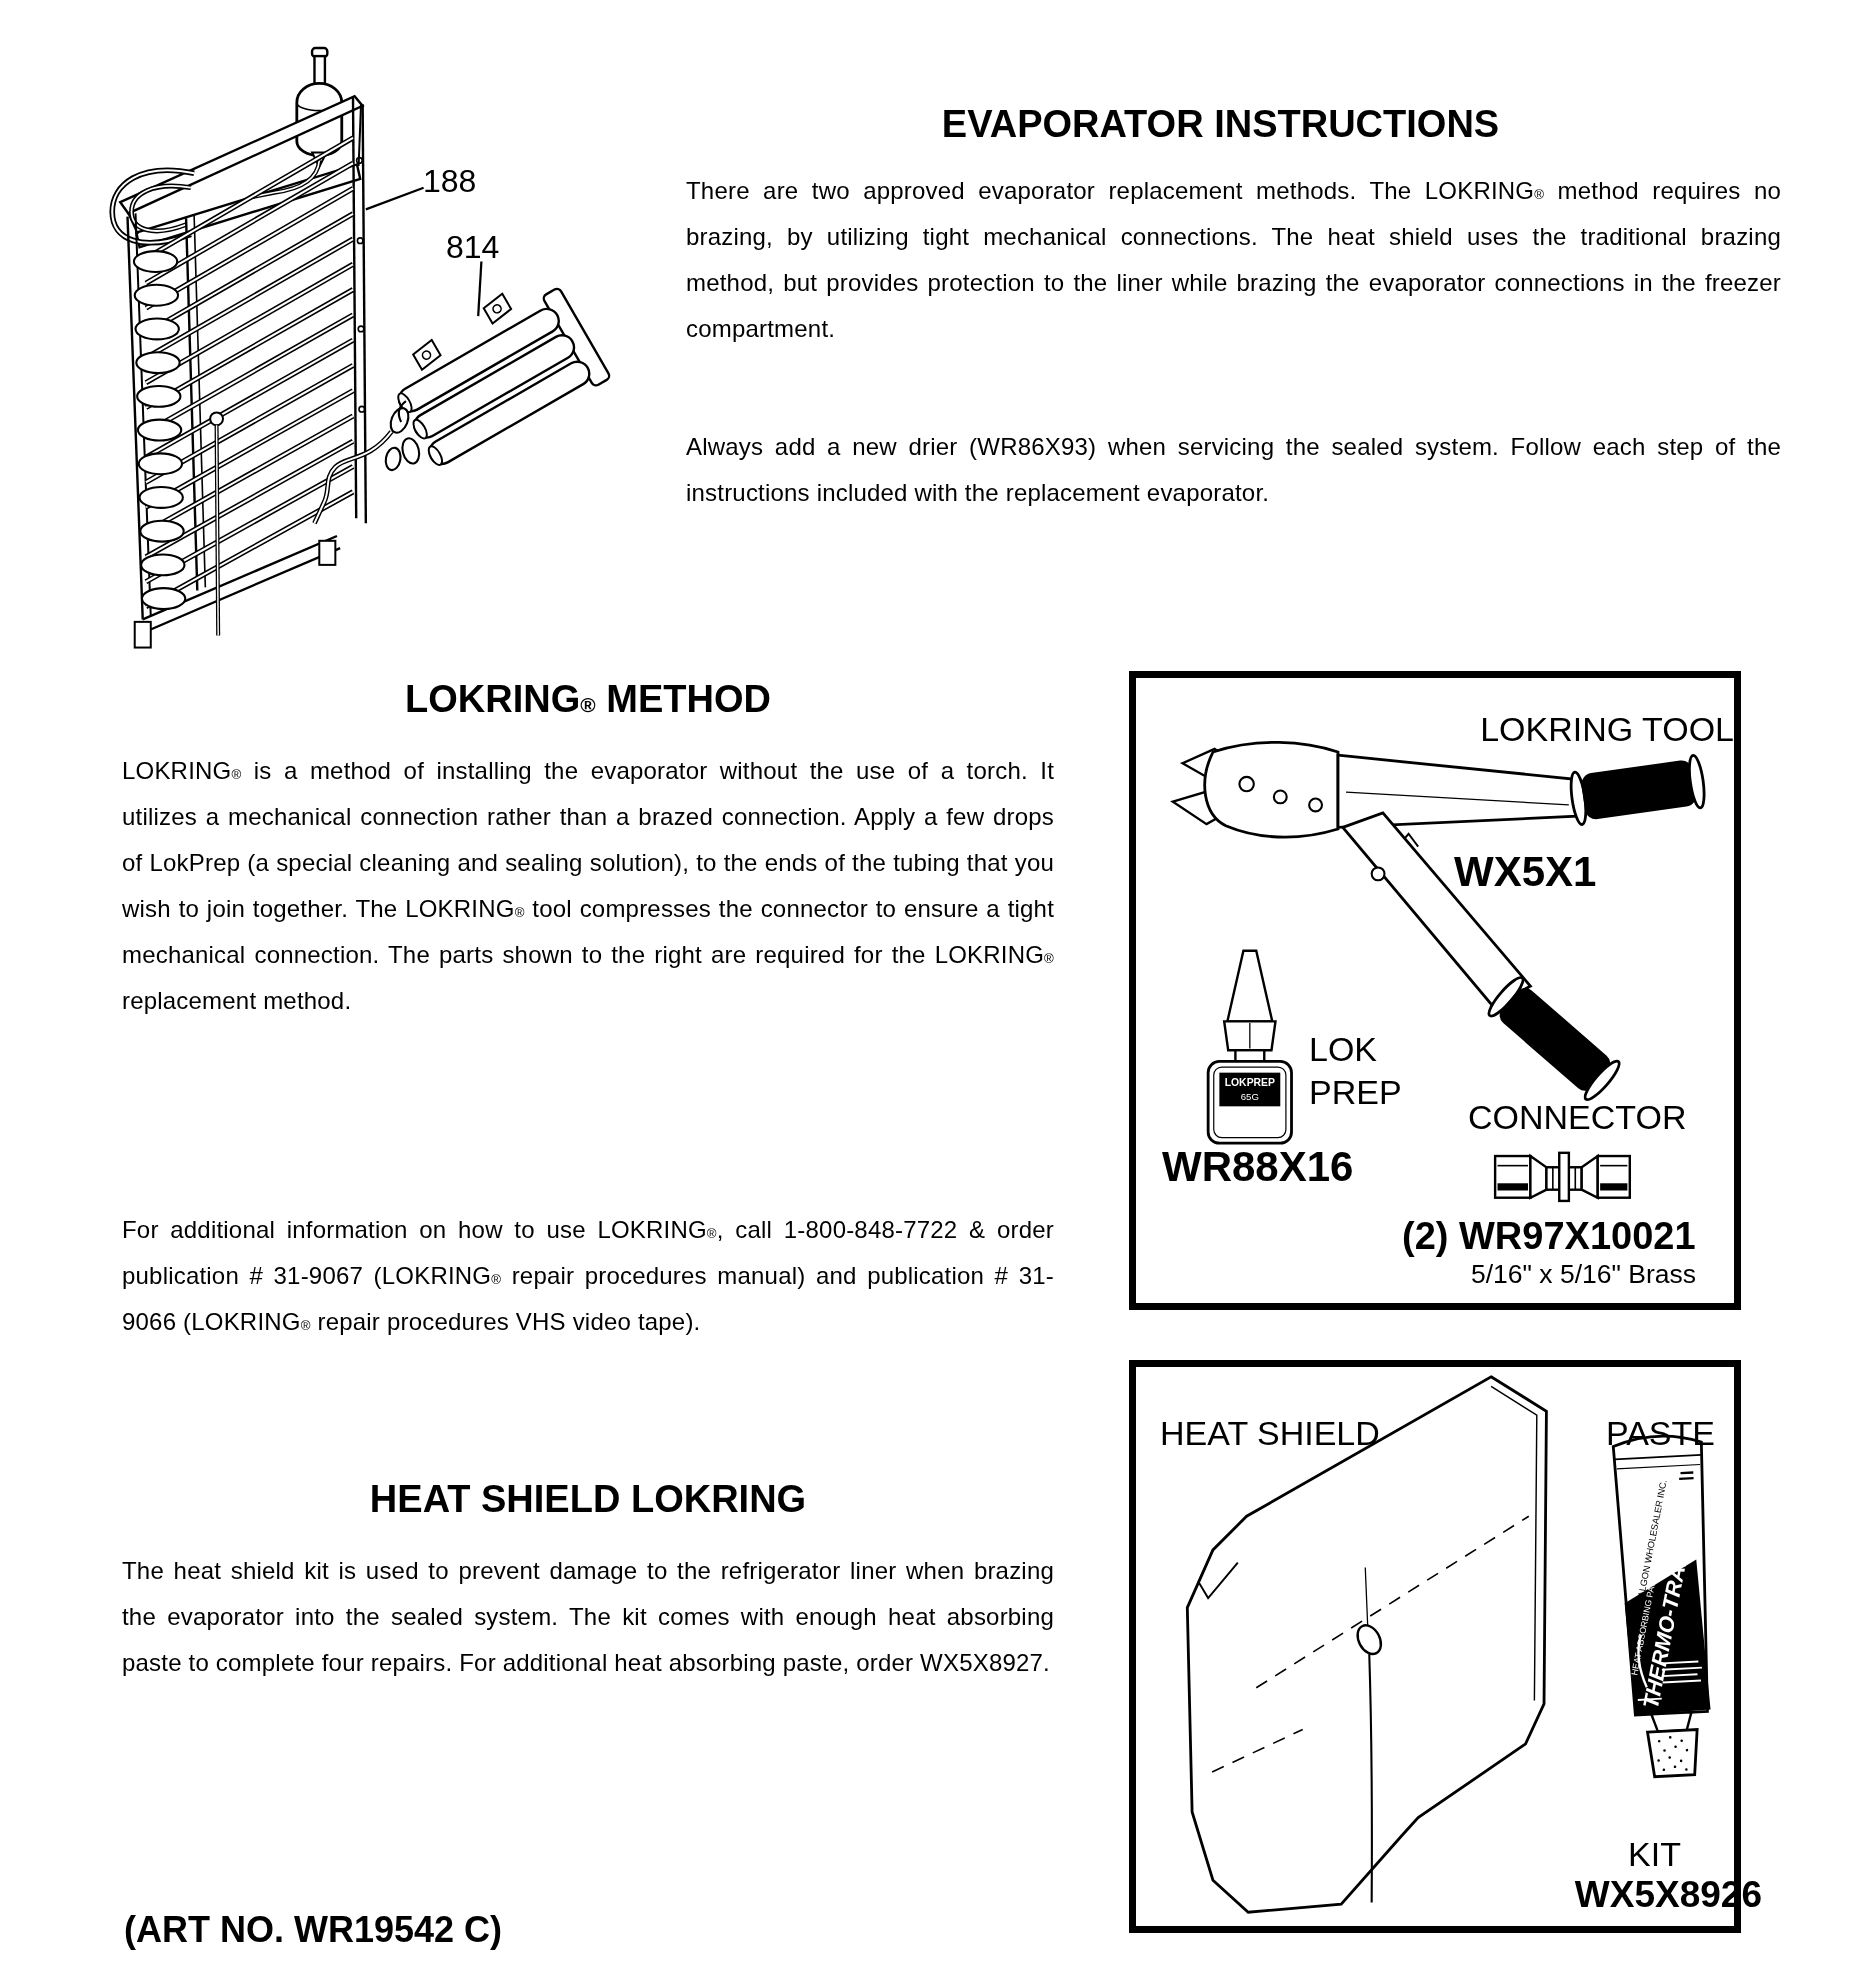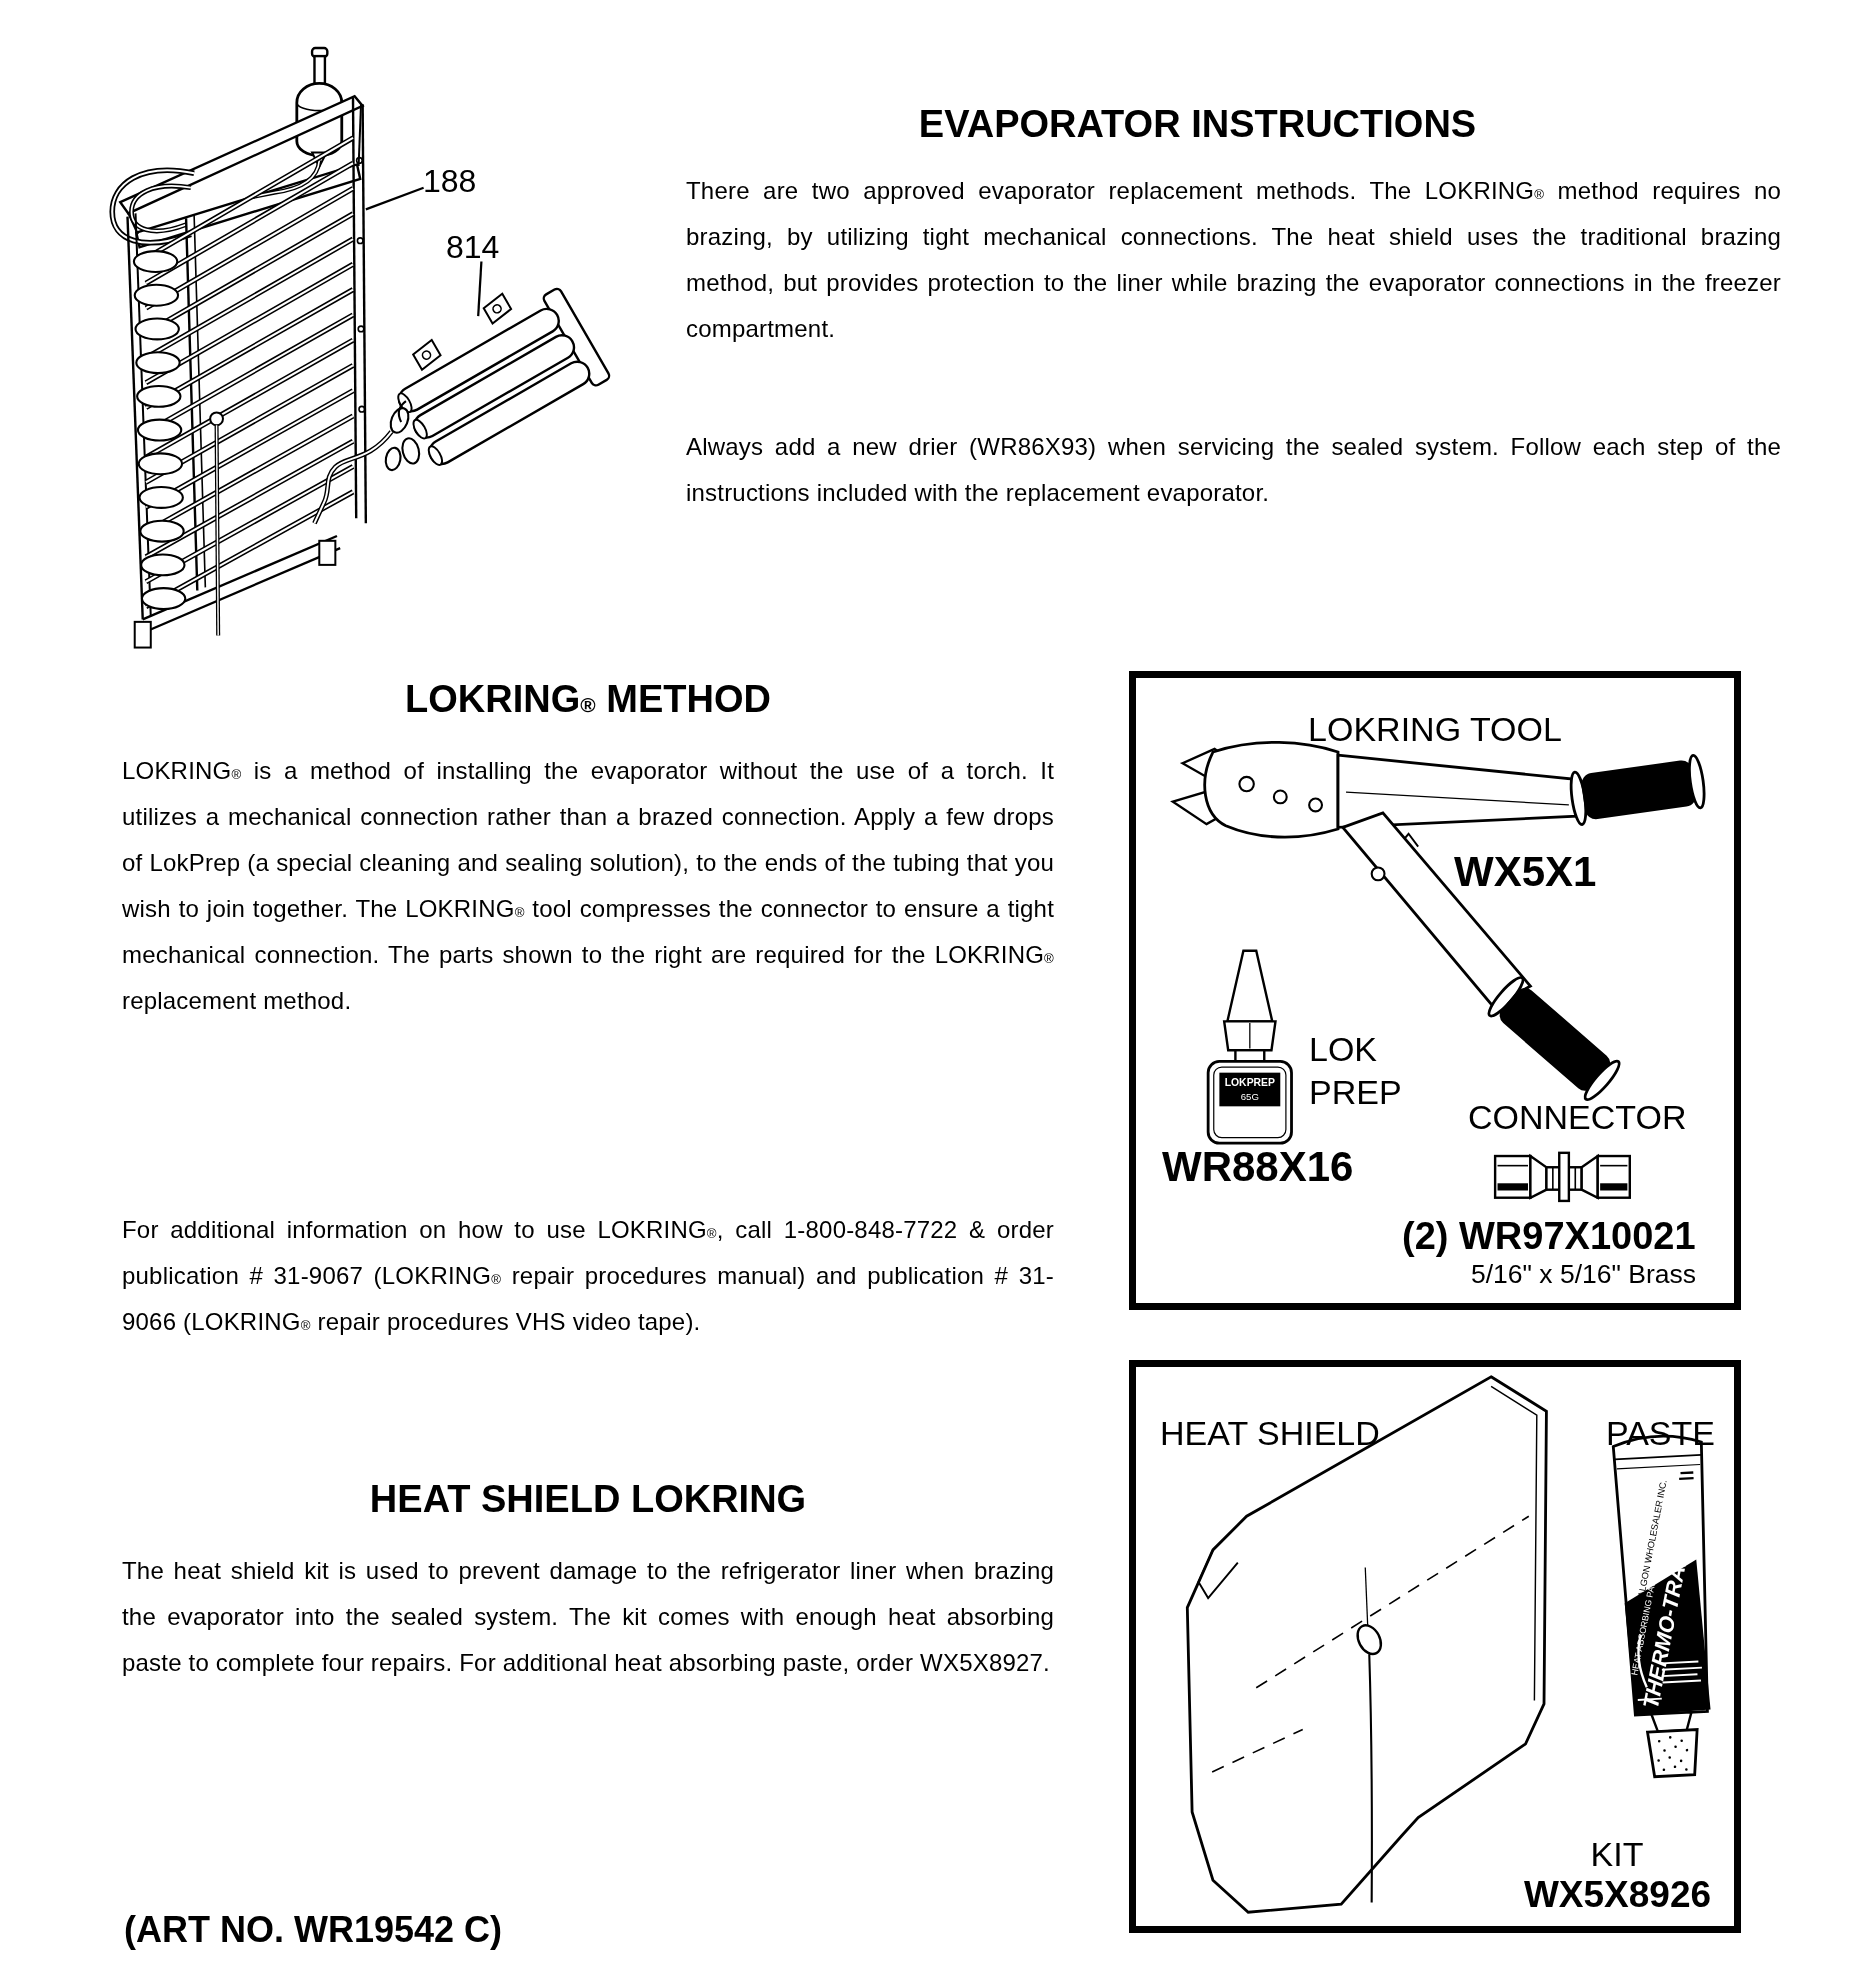--- a/index.html
+++ b/index.html
@@ -8,21 +8,21 @@
     font-family:"Liberation Sans", sans-serif;color:#000;overflow:hidden;
   }
   .abs{position:absolute;}
   .para{font-size:24px;line-height:46px;text-align:justify;letter-spacing:0.2px;}
   .h-title{font-size:38px;font-weight:bold;text-align:center;white-space:nowrap;}
   sup.reg{font-size:55%;vertical-align:38%;line-height:0;}
   .callout{font-size:32px;}
   .figbox{position:absolute;border:7.2px solid #000;background:#fff;}
   .figlabel{font-size:34px;white-space:nowrap;}
   .partnum{font-weight:bold;white-space:nowrap;}
-  .centered{text-align:center;}
+  .centered{text-align:right;}
   svg{position:absolute;left:0;top:0;}
   svg .ln{stroke:#000;fill:none;}
   svg .wfill{fill:#fff;stroke:#000;}
   .artno{font-size:36px;font-weight:bold;white-space:nowrap;}
 </style>
 </head>
 <body>
 
 <div id="page">
 
@@ -107,21 +107,21 @@
 
     <path d="M428 508 C400 545 372 538 358 552 C344 566 352 580 344 596 L332 622" class="ln" stroke-width="6"></path>
     <path d="M428 508 C400 545 372 538 358 552 C344 566 352 580 344 596 L332 622" stroke="#fff" fill="none" stroke-width="2.4"></path>
 
     <line x1="468" y1="204" x2="396" y2="231" class="ln" stroke-width="2.8"></line>
     <line x1="540" y1="296" x2="536" y2="364" class="ln" stroke-width="2.8"></line>
   </svg>
   <div class="abs callout" style="left:423px;top:163px">188</div>
   <div class="abs callout" style="left:446px;top:229px">814</div>
 
-  <div class="abs h-title" style="left:650px;top:103px;width:1095px">EVAPORATOR INSTRUCTIONS</div>
+  <div class="abs h-title" style="left:673px;top:103px;width:1095px">EVAPORATOR INSTRUCTIONS</div>
   <div class="abs para" style="left:686px;top:168px;width:1095px">There are two approved evaporator replacement methods.  The LOKRING<sup class="reg">®</sup> method requires no brazing, by utilizing tight mechanical connections.  The heat shield uses the traditional brazing method, but provides protection to the liner while brazing the evaporator connections in the freezer compartment.</div>
   <div class="abs para" style="left:686px;top:424px;width:1095px">Always add a new drier (WR86X93) when servicing the sealed system.  Follow each step of the instructions included with the replacement evaporator.</div>
 
   <div class="abs h-title" style="left:122px;top:678px;width:932px">LOKRING<sup class="reg">®</sup> METHOD</div>
   <div class="abs para" style="left:122px;top:748px;width:932px">LOKRING<sup class="reg">®</sup> is a method of installing the evaporator without the use of a torch.  It utilizes a mechanical connection rather than a brazed connection.  Apply a few drops of LokPrep (a special cleaning and sealing solution), to the ends of the tubing that you wish to join together.  The LOKRING<sup class="reg">®</sup> tool compresses the connector to ensure a tight mechanical connection.  The parts shown to the right are required for the LOKRING<sup class="reg">®</sup> replacement method.</div>
   <div class="abs para" style="left:122px;top:1207px;width:932px">For additional information on how to use LOKRING<sup class="reg">®</sup>, call 1-800-848-7722 &amp; order publication # 31-9067 (LOKRING<sup class="reg">®</sup> repair procedures manual) and publication # 31-9066 (LOKRING<sup class="reg">®</sup> repair procedures VHS video tape).</div>
 
   <div class="abs h-title" style="left:122px;top:1478px;width:932px">HEAT SHIELD LOKRING</div>
   <div class="abs para" style="left:122px;top:1548px;width:932px">The heat shield kit is used to prevent damage to the refrigerator liner when brazing the evaporator into the sealed system. The kit comes with enough heat absorbing paste to complete four repairs. For additional heat absorbing paste, order WX5X8927.</div>
 

